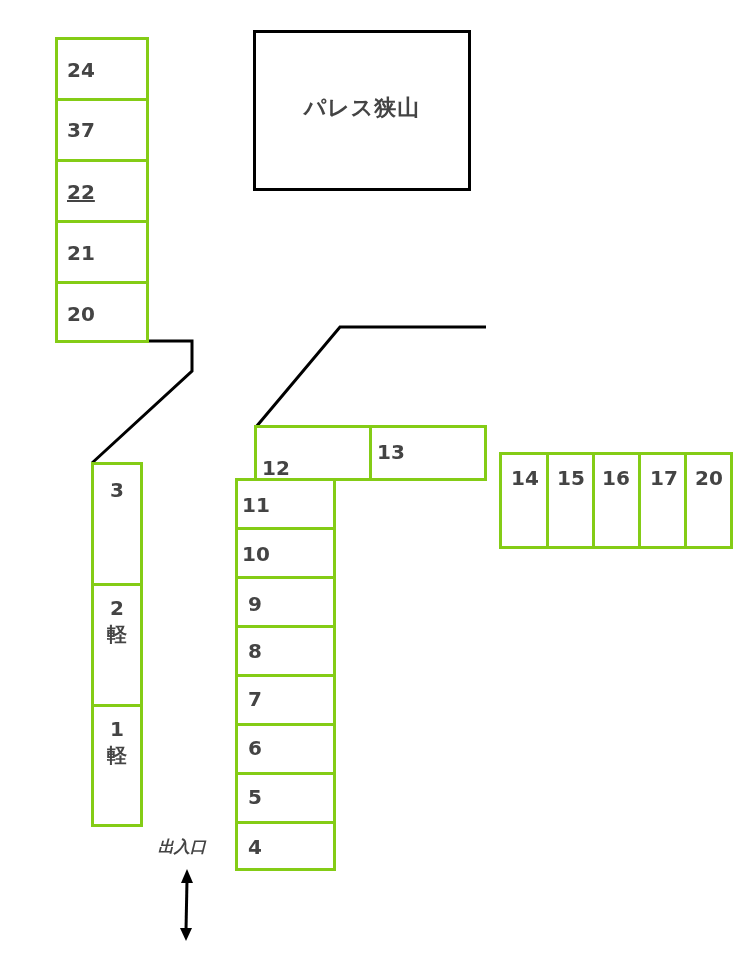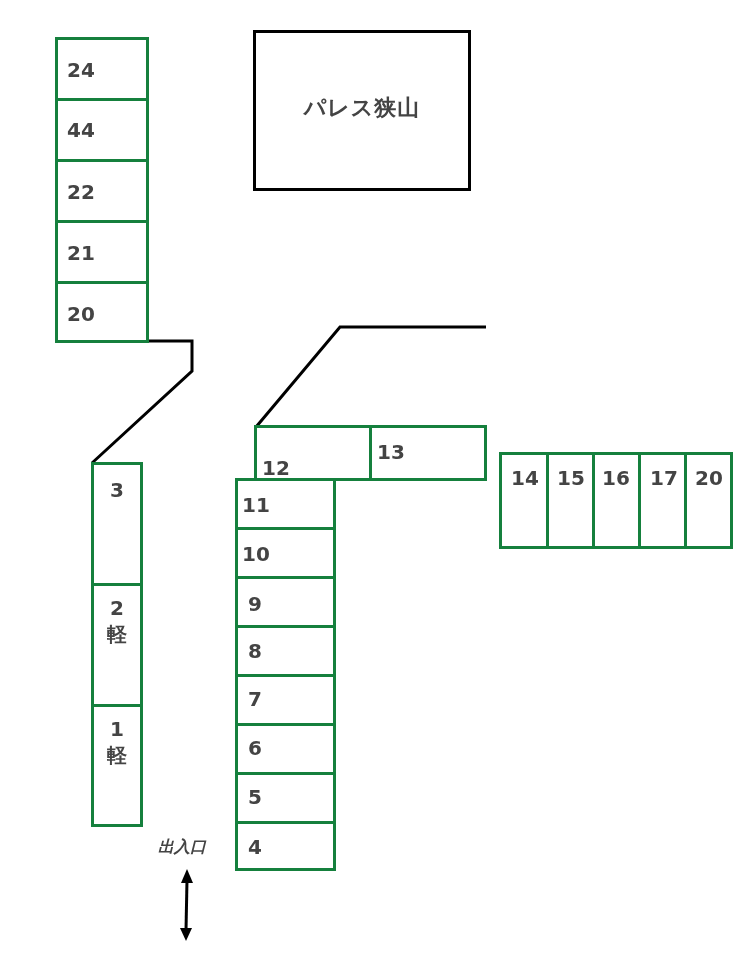--- a/index.html
+++ b/index.html
@@ -1,19 +1,19 @@
 <!DOCTYPE html>
 <html><head>
 <meta charset="utf-8">
 <style>
   html, body { margin:0; padding:0; background:#fff; }
   body { width:754px; height:963px; position:relative; overflow:hidden;
          font-family:"DejaVu Sans","Liberation Sans",sans-serif; color:#444; }
   .lines { position:absolute; left:0; top:0; }
-  .slot { position:absolute; box-sizing:border-box; border:3px solid #15803d; background:#fff; }
+  .slot { position:absolute; box-sizing:border-box; border:3px solid #84cc16; background:#fff; }
   .slot .lbl { position:absolute; font-size:20px; font-weight:bold; color:#444; line-height:1; }
   .bldg { position:absolute; box-sizing:border-box; border:3px solid #000; display:flex;
           align-items:center; justify-content:center; }
   .bldg span { font-size:22px; font-weight:bold; color:#444; letter-spacing:1px; margin-top:-6px; }
   .entrance { position:absolute; font-size:16px; font-weight:bold; color:#444;font-style:italic; }
   .vlbl { position:absolute; left:0; right:0; text-align:center; font-size:20px; font-weight:bold; color:#444; line-height:24px; }
 </style>
 </head>
 <body>
 
@@ -28,24 +28,24 @@
 </svg>
 
 <div class="bldg" style="left:253px;top:30px;width:218px;height:161px;">
   <span>パレス狭山</span>
 </div>
 
 <div class="slot" style="left:55px;top:37px;width:94px;height:64px;">
     <span class="lbl" style="left:9px;top:20px;">24</span>
   </div>
 <div class="slot" style="left:55px;top:98px;width:94px;height:64px;">
-    <span class="lbl" style="left:9px;top:19px;">44</span>
+    <span class="lbl" style="left:9px;top:19px;">37</span>
   </div>
 <div class="slot" style="left:55px;top:159px;width:94px;height:64px;">
-    <span class="lbl" style="left:9px;top:20px;">22</span>
+    <span class="lbl" style="left:9px;top:20px;text-decoration:underline;">22</span>
   </div>
 <div class="slot" style="left:55px;top:220px;width:94px;height:64px;">
     <span class="lbl" style="left:9px;top:20px;">21</span>
   </div>
 <div class="slot" style="left:55px;top:281px;width:94px;height:62px;">
     <span class="lbl" style="left:9px;top:20px;">20</span>
   </div>
 
 <div class="slot" style="left:91px;top:462px;width:52px;height:124px;">
     <span class="vlbl" style="top:13px;">3</span>

